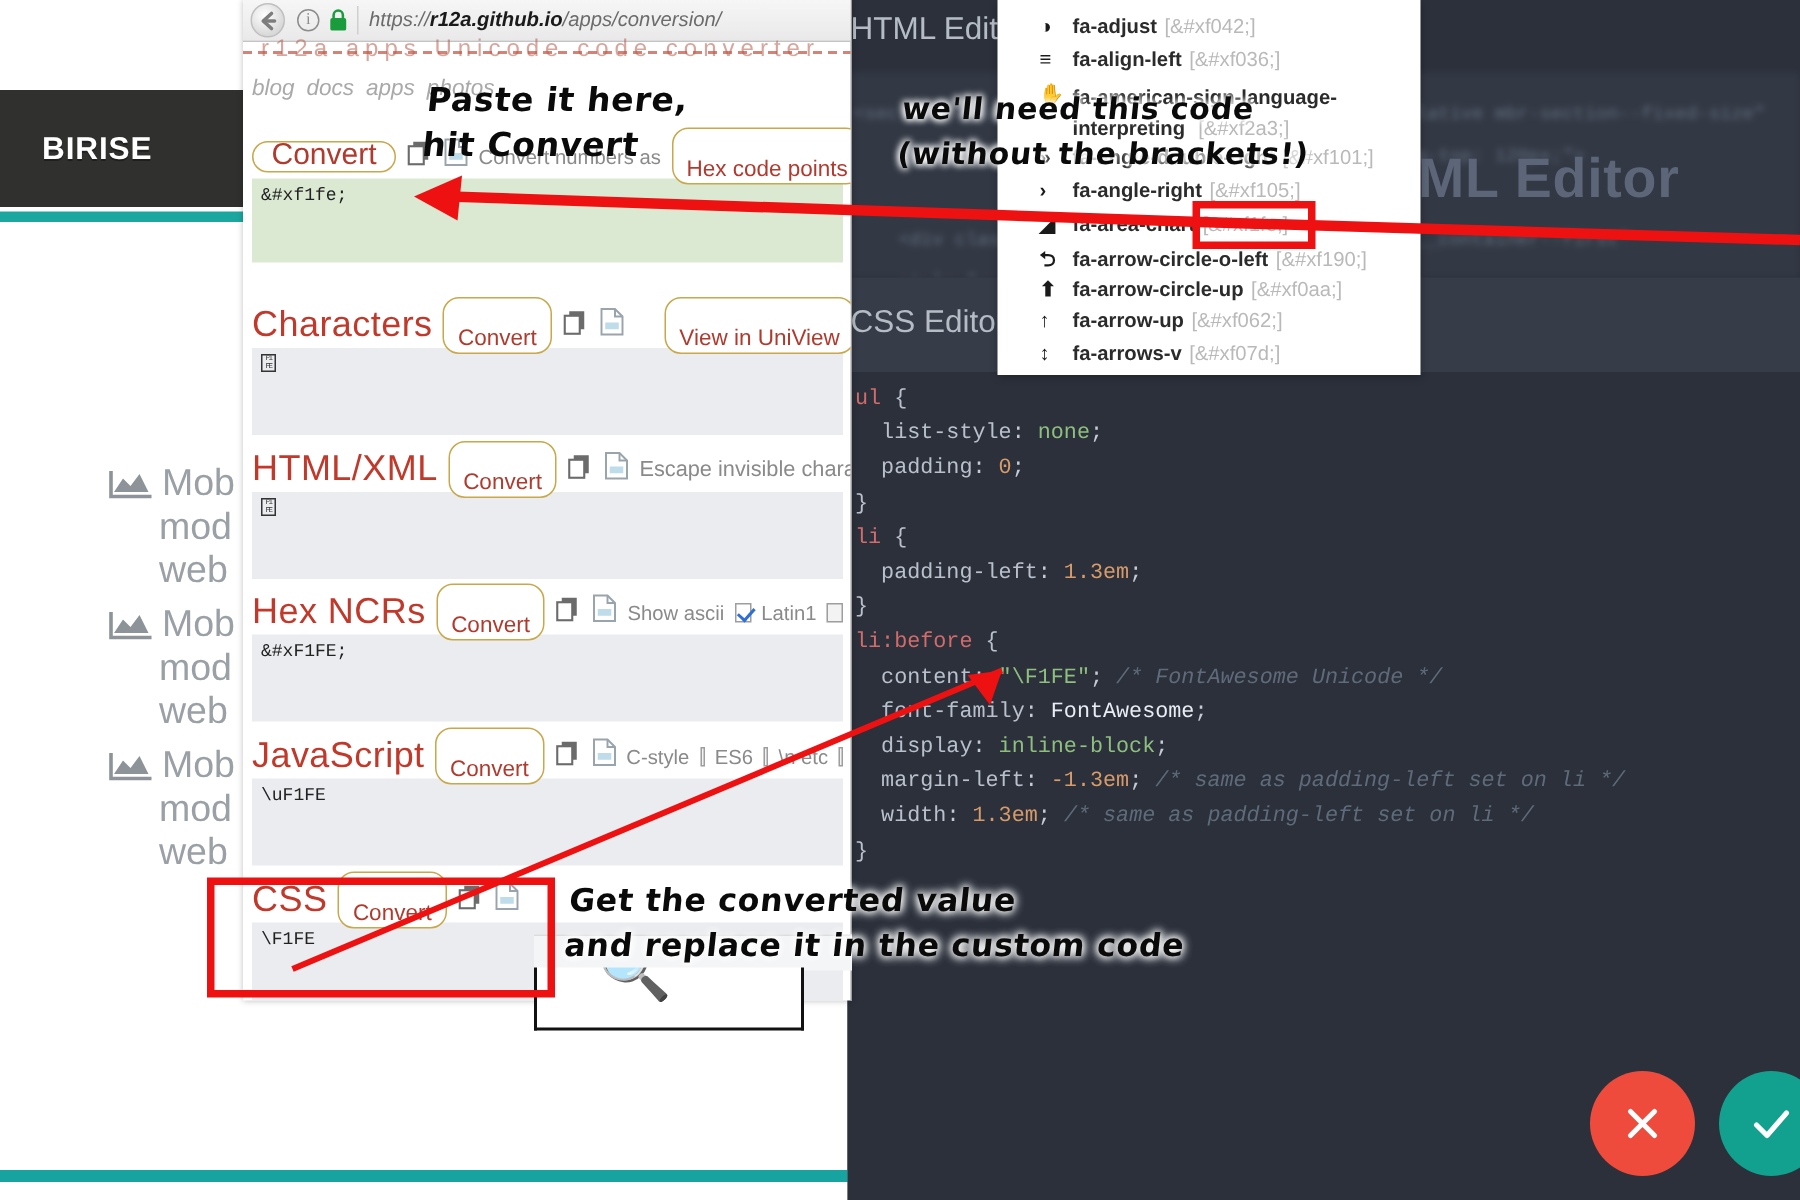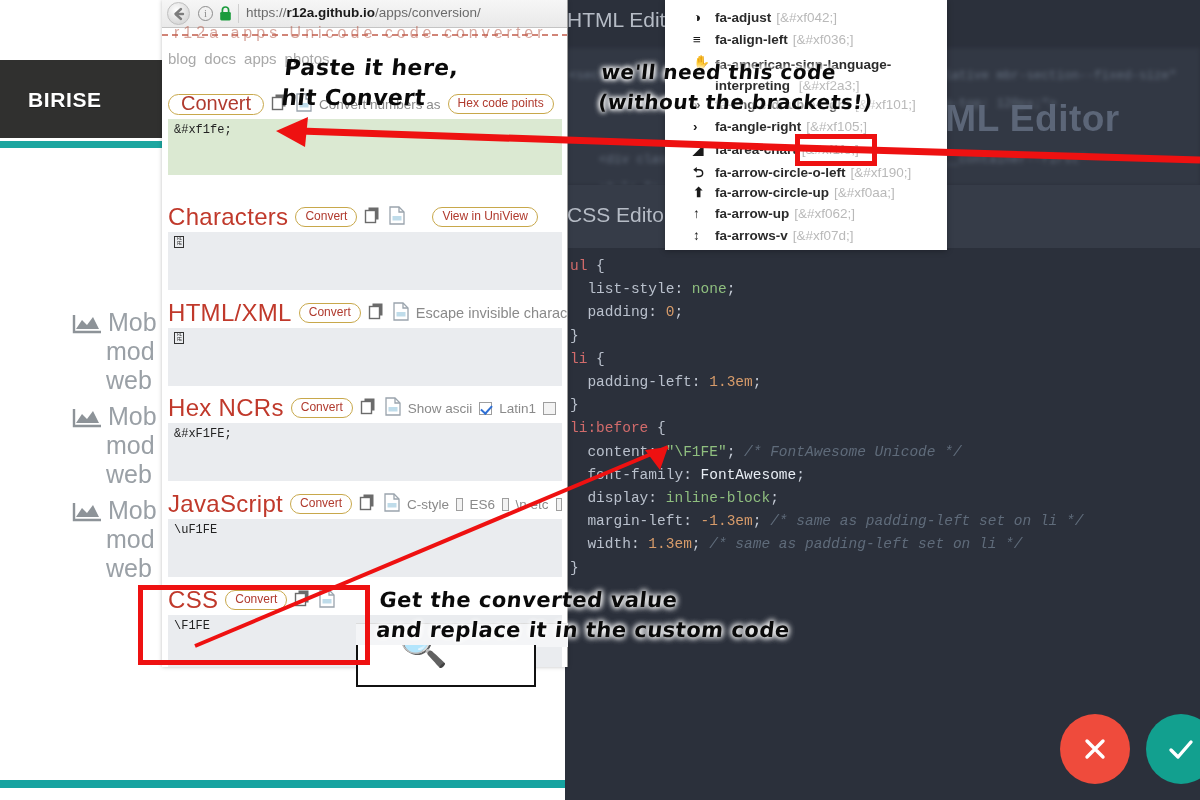--- a/index.html
+++ b/index.html
@@ -185,58 +185,59 @@
   .lock-icon { position: absolute; left: 57px; top: 5px; }
   .url-sep {
     position: absolute; left: 76px; top: 4px;
     width: 1px; height: 19px; background: #cfcfcf;
   }
   .url-text {
     position: absolute; left: 84px; top: 5px;
     font-size: 13.5px; color: #6b6b6b;
     font-family: "Liberation Sans", sans-serif;
     white-space: nowrap;
+    font-style: italic;
   }
   .url-text .host { color: #1a1a1a; font-weight: bold; }
 
   .site-rule {
     position: absolute; left: 0; top: 34px; width: 406px; height: 2px;
     border-top: 2px dashed #c25b4a; opacity: .75;
   }
   .site-tabs-ghost {
     position: absolute; left: 12px; top: 24px;
     font-size: 16px; color: #b75d4d; letter-spacing: 4px;
     white-space: nowrap; opacity: .55;
   }
   .site-nav {
     position: absolute; left: 6px; top: 50px;
     font-size: 15px; color: #a9a9a9;
     white-space: nowrap;
   }
-  .site-nav span { margin-right: 8px; }
+  .site-nav span { margin-right: 8px; font-style: italic; }
 
   
   .sec { position: absolute; left: 6px; width: 394px; }
   .sec-head {
     display: flex; align-items: center; gap: 7px;
     height: 24px; white-space: nowrap; text-align: right;
   }
   .sec-title {
     color: #c0392b; font-size: 17px;
     font-family: "Liberation Sans", sans-serif;
     letter-spacing: .3px;
   }
   .sec-title.big { font-size: 24px; }
   .pill {
     display: inline-block;
     border: 1px solid #c8a84b;
     border-radius: 11px;
-    padding: 1px 9px 2px;
+    padding: 19px 9px 2px;
     color: #b03a2e;
-    font-size: 12px;
+    font-size: 15px;
     background: #fff;
     line-height: 15px;
   }
   .pill.lg {
     font-size: 20px; padding: 1px 12px 3px; border-radius: 14px;
   }
   .mini-label { font-size: 13.5px; color: #8a8a8a; }
   .cbox {
     display: inline-block;
     width: 13px; height: 13px;

